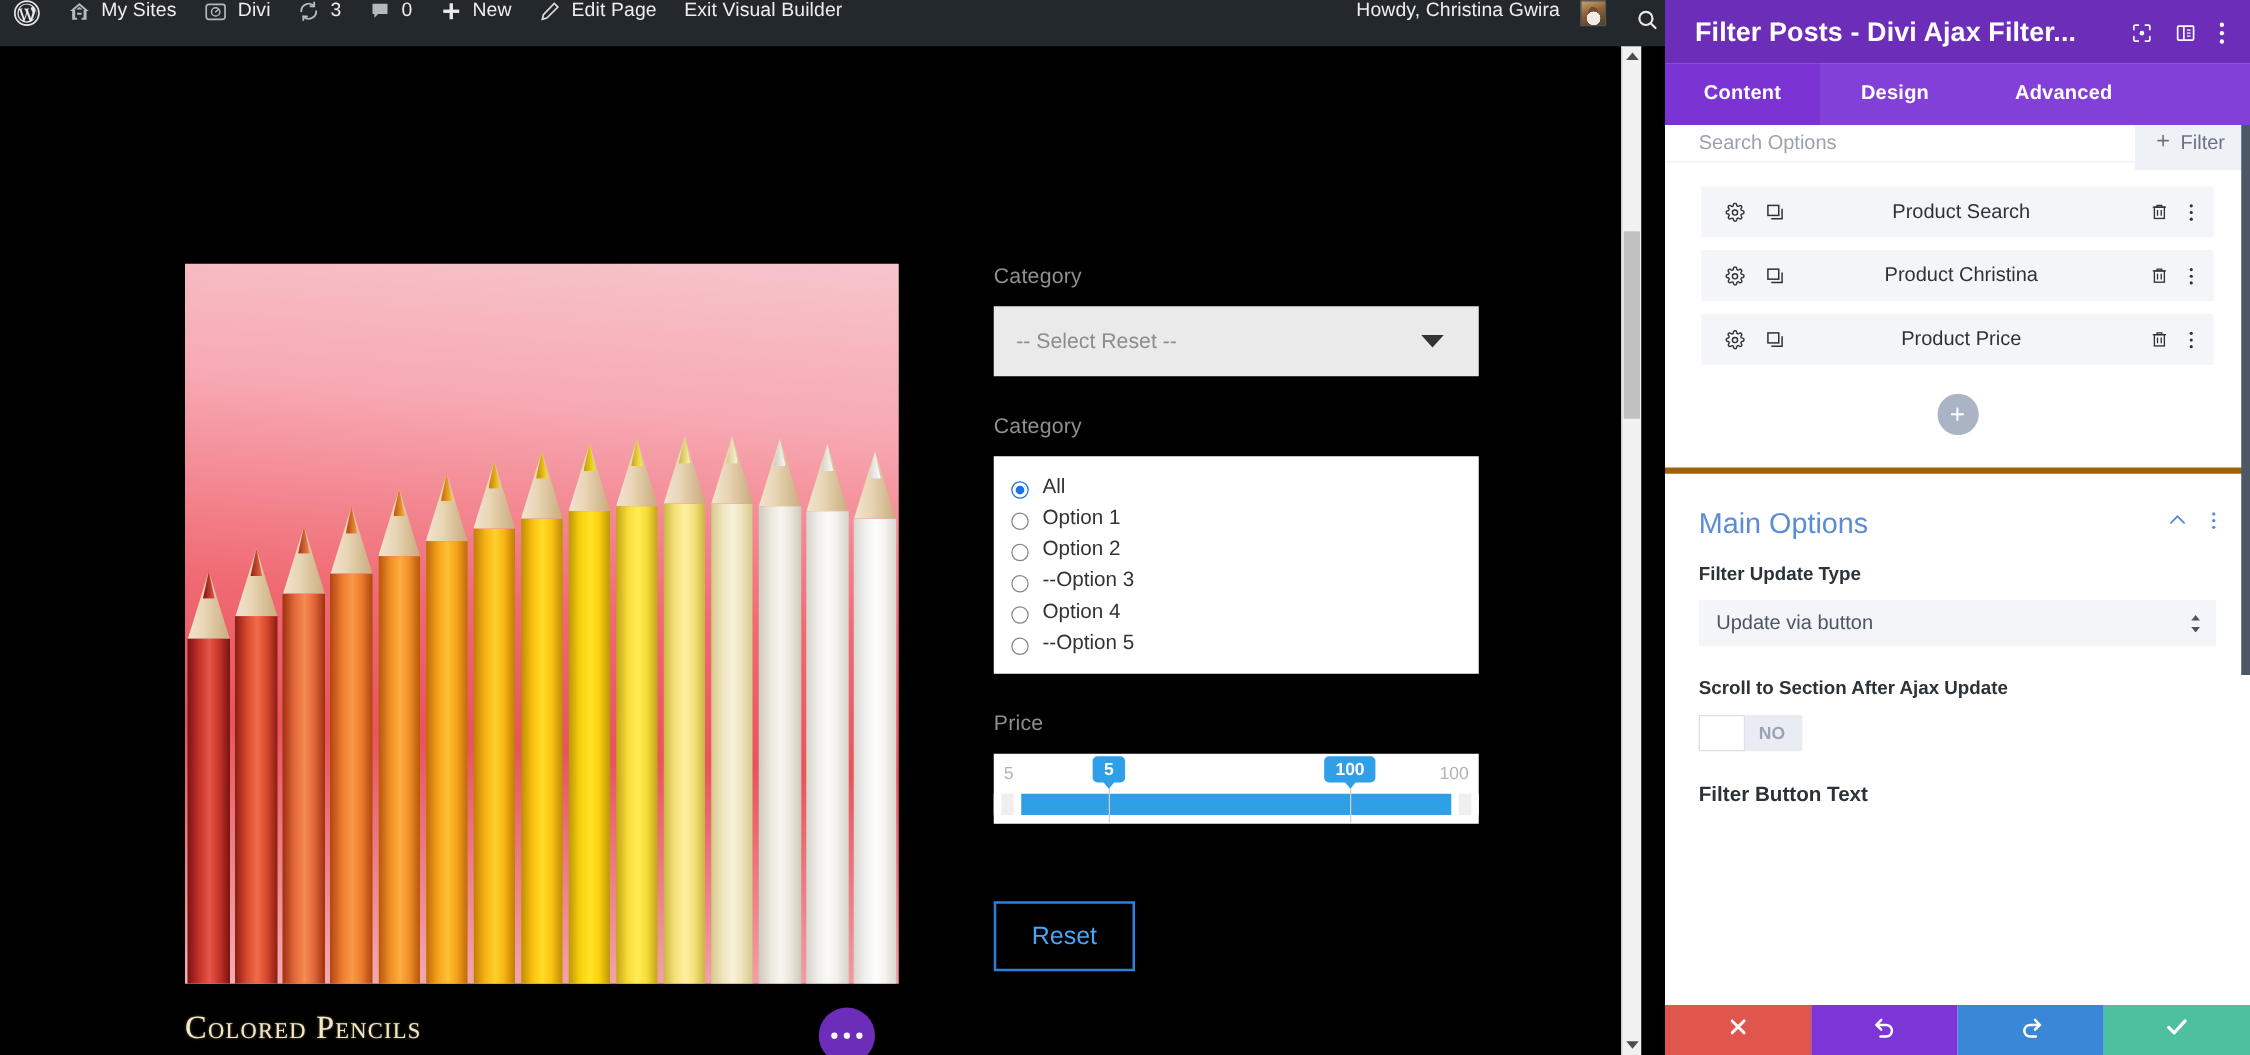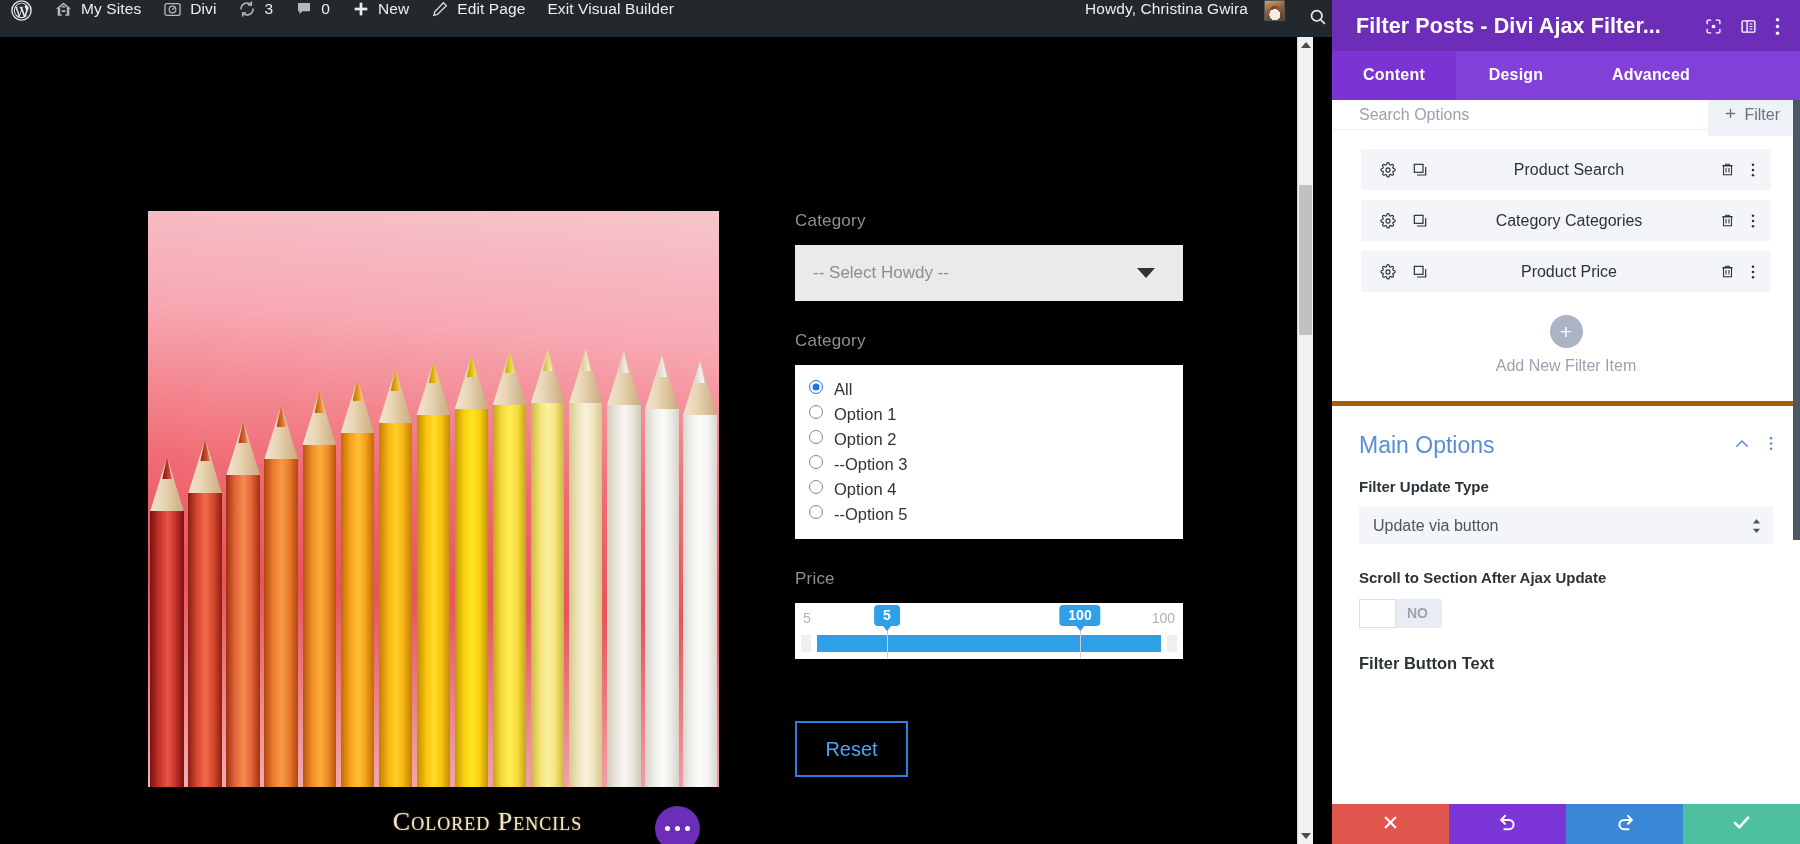--- a/index.html
+++ b/index.html
@@ -44,21 +44,21 @@
   #canvas {
     position: absolute; top: 37px; left: 0;
     width: 1313px; height: 807px;
     background: #000;
     overflow: hidden;
   }
 
   .vb-row { position: absolute; top: 0; left: 0; width: 100%; height: 100%; }
 
   
-  .photo-wrap { position: absolute; left: 148px; top: 174px; width: 679px; text-align: center; }
+  .photo-wrap { position: absolute; left: 148px; top: 174px; width: 679px; }
   .photo {
     width: 571px; height: 576px;
     position: relative; overflow: hidden;
     background: linear-gradient(185deg, #f6c5cc 0%, #f7a9b3 22%, #f06a73 48%, #e8545c 66%, #f3b0b6 100%);
   }
   .pencils { position: absolute; left: 0; bottom: 0; width: 100%; height: 100%; display: flex; align-items: flex-end; }
   .pencil { position: relative; flex: 1 1 0; }
   .pencil .body { position: absolute; left: 6%; right: 6%; bottom: 0; }
   .pencil .tipw {
     position: absolute; left: 6%; right: 6%;
@@ -101,21 +101,21 @@
     position: relative; cursor: pointer;
   }
   .selectbox span { color: #8d8d8d; font-size: 17px; }
   .caret {
     position: absolute; right: 28px; top: 50%; transform: translateY(-50%);
     width: 0; height: 0; border-left: 9px solid transparent; border-right: 9px solid transparent;
     border-top: 10px solid #333;
   }
 
   .radiobox { background: #fff; padding: 12px 10px 12px 10px; }
-  .radiorow { display: flex; align-items: flex-start; gap: 11px; padding: 3px 4px; cursor: pointer; }
+  .radiorow { display: flex; align-items: flex-end; gap: 11px; padding: 3px 4px; cursor: pointer; }
   .radio {
     width: 14px; height: 14px; border-radius: 50%;
     border: 1.5px solid #888; background: #fff;
     flex: 0 0 auto; position: relative;
   }
   .radio.on { border-color: #1a73e8; }
   .radio.on::after {
     content: ""; position: absolute; left: 50%; top: 50%;
     transform: translate(-50%,-50%);
     width: 7px; height: 7px; border-radius: 50%; background: #1a73e8;
@@ -501,21 +501,21 @@
       <i></i>
       <i></i>
       <i></i>
     </div>
 
     <div class="filtercol">
 
       <div>
         <div class="flabel">Category</div>
         <div class="selectbox">
-          <span>-- Select Howdy --</span>
+          <span>-- Select Reset --</span>
           <span class="caret"></span>
         </div>
       </div>
 
       <div style="margin-top:30px">
         <div class="flabel">Category</div>
         <div class="radiobox">
           <label class="radiorow">
             <span class="radio on"></span>
             <span class="t">All</span>
@@ -664,21 +664,21 @@
               <circle cx="12" cy="12" r="3.1"></circle>
               <path d="M19.3 14.6a1.6 1.6 0 0 0 .32 1.77l.06.06a1.95 1.95 0 1 1-2.76 2.76l-.06-.06a1.6 1.6 0 0 0-1.77-.32 1.6 1.6 0 0 0-.97 1.47v.17a1.95 1.95 0 1 1-3.9 0v-.09a1.6 1.6 0 0 0-1.05-1.47 1.6 1.6 0 0 0-1.77.32l-.06.06a1.95 1.95 0 1 1-2.76-2.76l.06-.06a1.6 1.6 0 0 0 .32-1.77 1.6 1.6 0 0 0-1.47-.97H3.3a1.95 1.95 0 1 1 0-3.9h.09a1.6 1.6 0 0 0 1.47-1.05 1.6 1.6 0 0 0-.32-1.77l-.06-.06A1.95 1.95 0 1 1 7.24 4.2l.06.06a1.6 1.6 0 0 0 1.77.32h.08a1.6 1.6 0 0 0 .97-1.47V2.9a1.95 1.95 0 1 1 3.9 0v.09a1.6 1.6 0 0 0 .97 1.47 1.6 1.6 0 0 0 1.77-.32l.06-.06a1.95 1.95 0 1 1 2.76 2.76l-.06.06a1.6 1.6 0 0 0-.32 1.77v.08a1.6 1.6 0 0 0 1.47.97h.17a1.95 1.95 0 1 1 0 3.9h-.09a1.6 1.6 0 0 0-1.47.97z"></path>
             </svg>
         </span>
         <span class="dup">
           <svg width="16" height="16" viewBox="0 0 24 24" fill="none" stroke="#2c3338" stroke-width="1.8">
               <rect x="3.5" y="3.5" width="13" height="12"></rect>
               <path d="M7.5 19.5h13v-12"></path>
             </svg>
         </span>
-        <span class="name">Category Categories</span>
+        <span class="name">Product Christina</span>
         <span class="trash">
           <svg width="15" height="15" viewBox="0 0 24 24" fill="none" stroke="#2c3338" stroke-width="1.7">
               <path d="M3.5 6h17"></path>
               <path d="M9 6V3.6h6V6"></path>
               <rect x="5.6" y="6" width="12.8" height="14.4"></rect>
               <path d="M9.6 9.6v7.2M14.4 9.6v7.2"></path>
             </svg>
         </span>
         <span class="dots">
           <svg width="4" height="16" viewBox="0 0 6 22" fill="#2c3338">
@@ -717,21 +717,20 @@
               <circle cx="3" cy="11" r="1.9"></circle>
               <circle cx="3" cy="19" r="1.9"></circle>
             </svg>
         </span>
       </div>
 
     </div>
 
     <div class="addnew">
       <div class="circ">+</div>
-      <div class="t">Add New Filter Item</div>
     </div>
 
     <div class="sect-head">
       <div class="ttl">Main Options</div>
       <div class="acts">
         <span>
           <svg width="18" height="18" viewBox="0 0 24 24" fill="none" stroke="#5a8cd8" stroke-width="2" stroke-linecap="round">
               <path d="M5 15l7-7 7 7"></path>
             </svg>
         </span>

